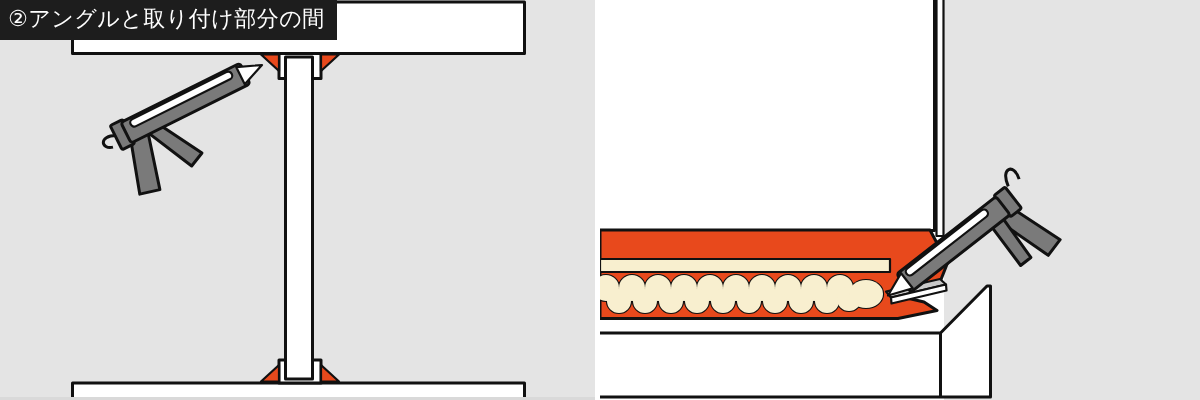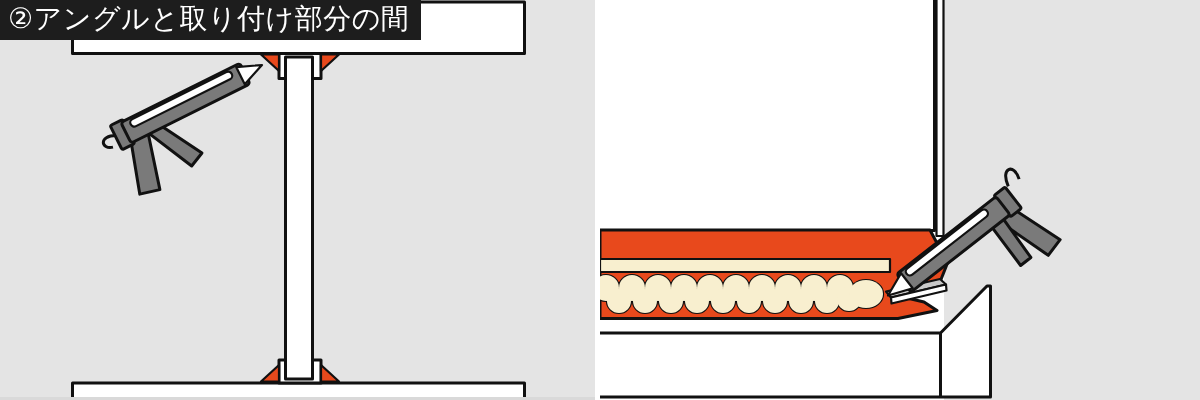--- a/index.html
+++ b/index.html
@@ -16,21 +16,21 @@
   .outline-thin{stroke:var(--outline-black,#111);stroke-width:2.2;stroke-linejoin:round;}
   .white-fill{fill:var(--panel-white,#fff);}
   .orange-fill{fill:var(--accent-orange,#e8491c);}
   .cream-fill{fill:var(--sealant-cream,#f8efcf);}
   .gun-fill{fill:var(--gun-gray,#7a7a7a);}
   #step-label{
     position:absolute;left:0;top:0;height:38px;
     background:var(--label-bg,#1d1d1d);color:var(--label-text,#fff);
     display:flex;align-items:center;
     padding:0 12px 2px 8px;
-    font-size:28px;letter-spacing:0.5px;white-space:nowrap;
+    font-size:22px;letter-spacing:0.5px;white-space:nowrap;
   }
 </style>
 </head>
 <body>
 
 <div id="stage">
 
   <div class="panel" id="left-panel">
     <svg width="600" height="400" viewBox="0 0 600 400">
 

